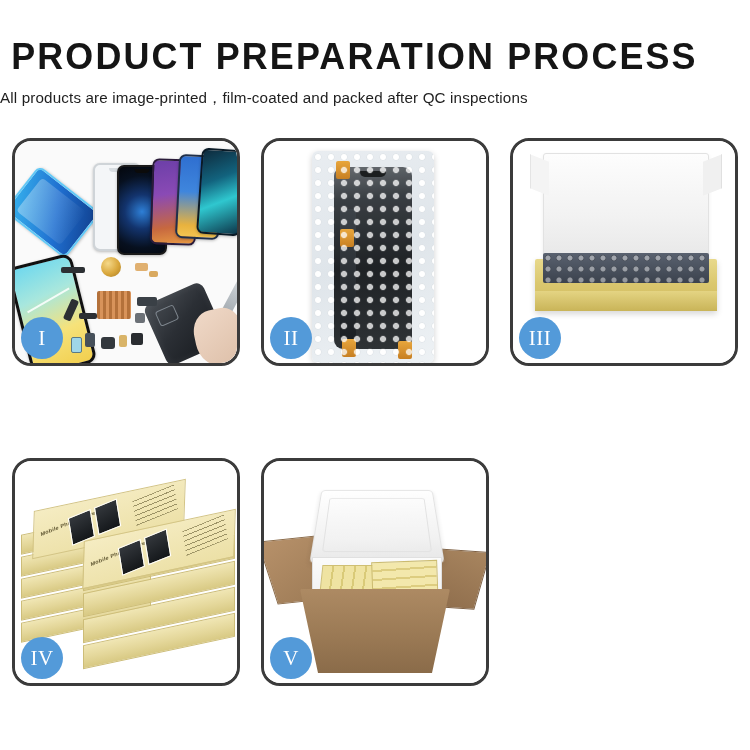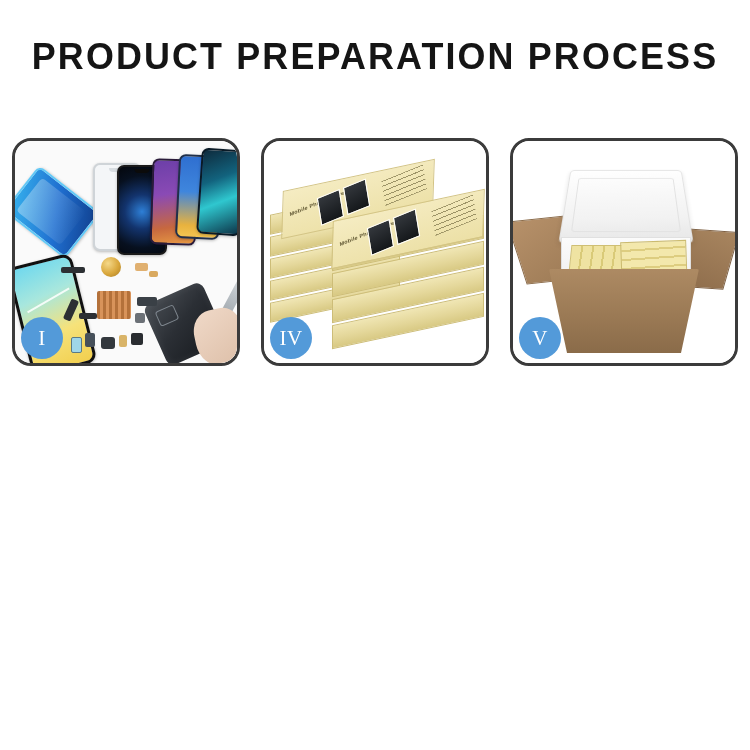--- a/index.html
+++ b/index.html
@@ -18,21 +18,20 @@
   .page {
     width: 750px;
     height: 750px;
     position: relative;
     background: #ffffff;
   }
 
   
   .header {
     padding-top: 38px;
-    text-align: center;
   }
   .title {
     font-family: "Liberation Sans", sans-serif;
     font-size: 37px;
     font-weight: 700;
     letter-spacing: 2.2px;
     color: #151515;
     line-height: 1.05;
     transform: scaleX(0.97);
     white-space: nowrap;
@@ -418,20 +417,21 @@
   .v6tape.a { left:44px; top:110px; }
   .v6tape.b { left:44px; top:160px; }
 </style>
 </head>
 <body>
 
 <div class="page">
 
   <div class="header">
     <div class="title">PRODUCT PREPARATION PROCESS</div>
+    <div class="subtitle">All products are image-printed，film-coated and packed after QC inspections</div>
   </div>
 
   <div class="grid">
 
     <div class="card">
       <div class="card-inner p1">
         <div class="ph a"></div>
         <div class="ph b"></div>
         <div class="ph c"></div>
         <div class="ph d"></div>
@@ -452,21 +452,44 @@
         <div class="part p-i"></div>
         <div class="part p-j"></div>
         <div class="part p-k"></div>
         <div class="part p-l"></div>
         <div class="tool"></div>
         <div class="hand"></div>
       </div>
       <div class="badge">I</div>
     </div>
 
-
+    <div class="card">
+      <div class="card-inner p2">
+        <div class="bubblebag">
+          <div class="screeninside"></div>
+          <div class="flexstrip"></div>
+          <div class="tape t1"></div>
+          <div class="tape t2"></div>
+          <div class="tape t3"></div>
+          <div class="tape t4"></div>
+          <div class="bubbleoverlay"></div>
+        </div>
+      </div>
+      <div class="badge">II</div>
+    </div>
+
+    <div class="card">
+      <div class="card-inner p3">
+        <div class="foamlid"></div>
+        <div class="boxbase"></div>
+        <div class="boxinnerwrap"></div>
+        <div class="boxfrontlip"></div>
+      </div>
+      <div class="badge">III</div>
+    </div>
 
     <div class="card">
       <div class="card-inner p4">
         <div class="stack">
           <div class="sbox rear1"></div>
           <div class="sbox rear2"></div>
           <div class="sbox rear3"></div>
           <div class="sbox rear4"></div>
           <div class="sbox rear5"></div>
 

